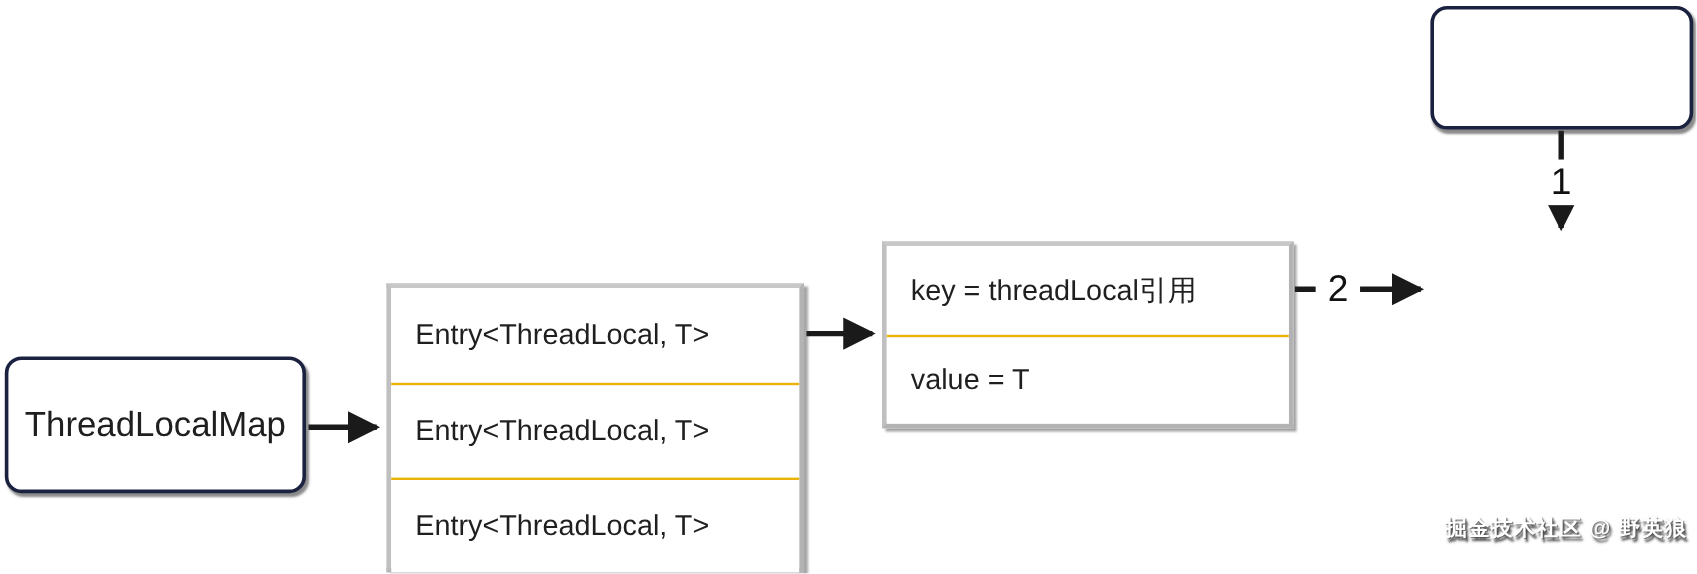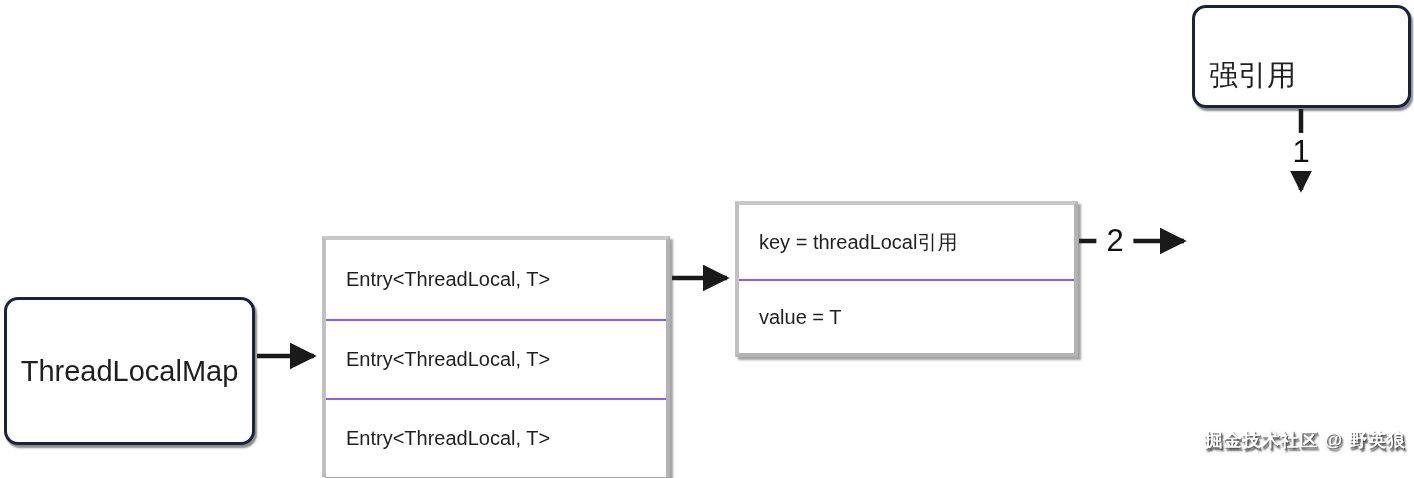--- a/index.html
+++ b/index.html
@@ -39,25 +39,25 @@
     border: 4px solid #b3b3b3;
     border-top-color: #c8c8c8;
     border-left-color: #c0c0c0;
     box-shadow: 3px 3px 2px rgba(50,50,50,0.45);
   }
   .dtable .row {
     box-sizing: border-box;
     display: flex;
     align-items: center;
     padding-left: 20px;
-    font-size: 20px;
+    font-size: 24px;
     color: #1f1f1f;
     background: #ffffff;
   }
-  .dtable .row + .row { border-top: 2px solid #8b5cf6; }
+  .dtable .row + .row { border-top: 2px solid #eab308; }
   #entry-table .row { height: 79px; }
   #kv-table .row { height: 74px; }
   
   #arrows {
     position: absolute;
     left: 0; top: 0;
     width: 1414px; height: 478px;
     pointer-events: none;
   }
   
@@ -98,39 +98,38 @@
 
     <line x1="257" y1="356" x2="314" y2="356" stroke="#1a1a1a" stroke-width="4.5" marker-end="url(#ah)"></line>
 
     <line x1="672" y1="278" x2="727" y2="278" stroke="#1a1a1a" stroke-width="4.5" marker-end="url(#ah)"></line>
 
     <line x1="1079" y1="241" x2="1184" y2="241" stroke="#1a1a1a" stroke-width="4.5" marker-end="url(#ah)"></line>
 
     <line x1="1301" y1="109" x2="1301" y2="190" stroke="#1a1a1a" stroke-width="4.5" marker-end="url(#ah)"></line>
   </svg>
 
-  <div class="node center" style="left:4px; top:297px; width:251px; height:148px;">
+  <div class="node center" style="left:4px; top:297px; width:251px; height:114px;">
     <span>ThreadLocalMap</span>
   </div>
 
   <div class="dtable" id="entry-table" style="left:322px; top:236px; width:348px; height:241px;">
     <div class="row">Entry&lt;ThreadLocal, T&gt;</div>
     <div class="row">Entry&lt;ThreadLocal, T&gt;</div>
     <div class="row">Entry&lt;ThreadLocal, T&gt;</div>
   </div>
 
   <div class="dtable" id="kv-table" style="left:735px; top:201px; width:343px; height:156px;">
     <div class="row">key = threadLocal引用</div>
     <div class="row">value = T</div>
   </div>
 
   <div class="node left-pad" style="left:1192px; top:5px; width:219px; height:103px;">
     <span class="two-line">
       <br>
-      <span>强引用</span>
     </span>
   </div>
 
 
   <span class="edge-label" style="left:1301px; top:152px;">1</span>
   <span class="edge-label" style="left:1115px; top:241px;">2</span>
 
   <div id="watermark">掘金技术社区 @ 野英狼</div>
 
 </div>

